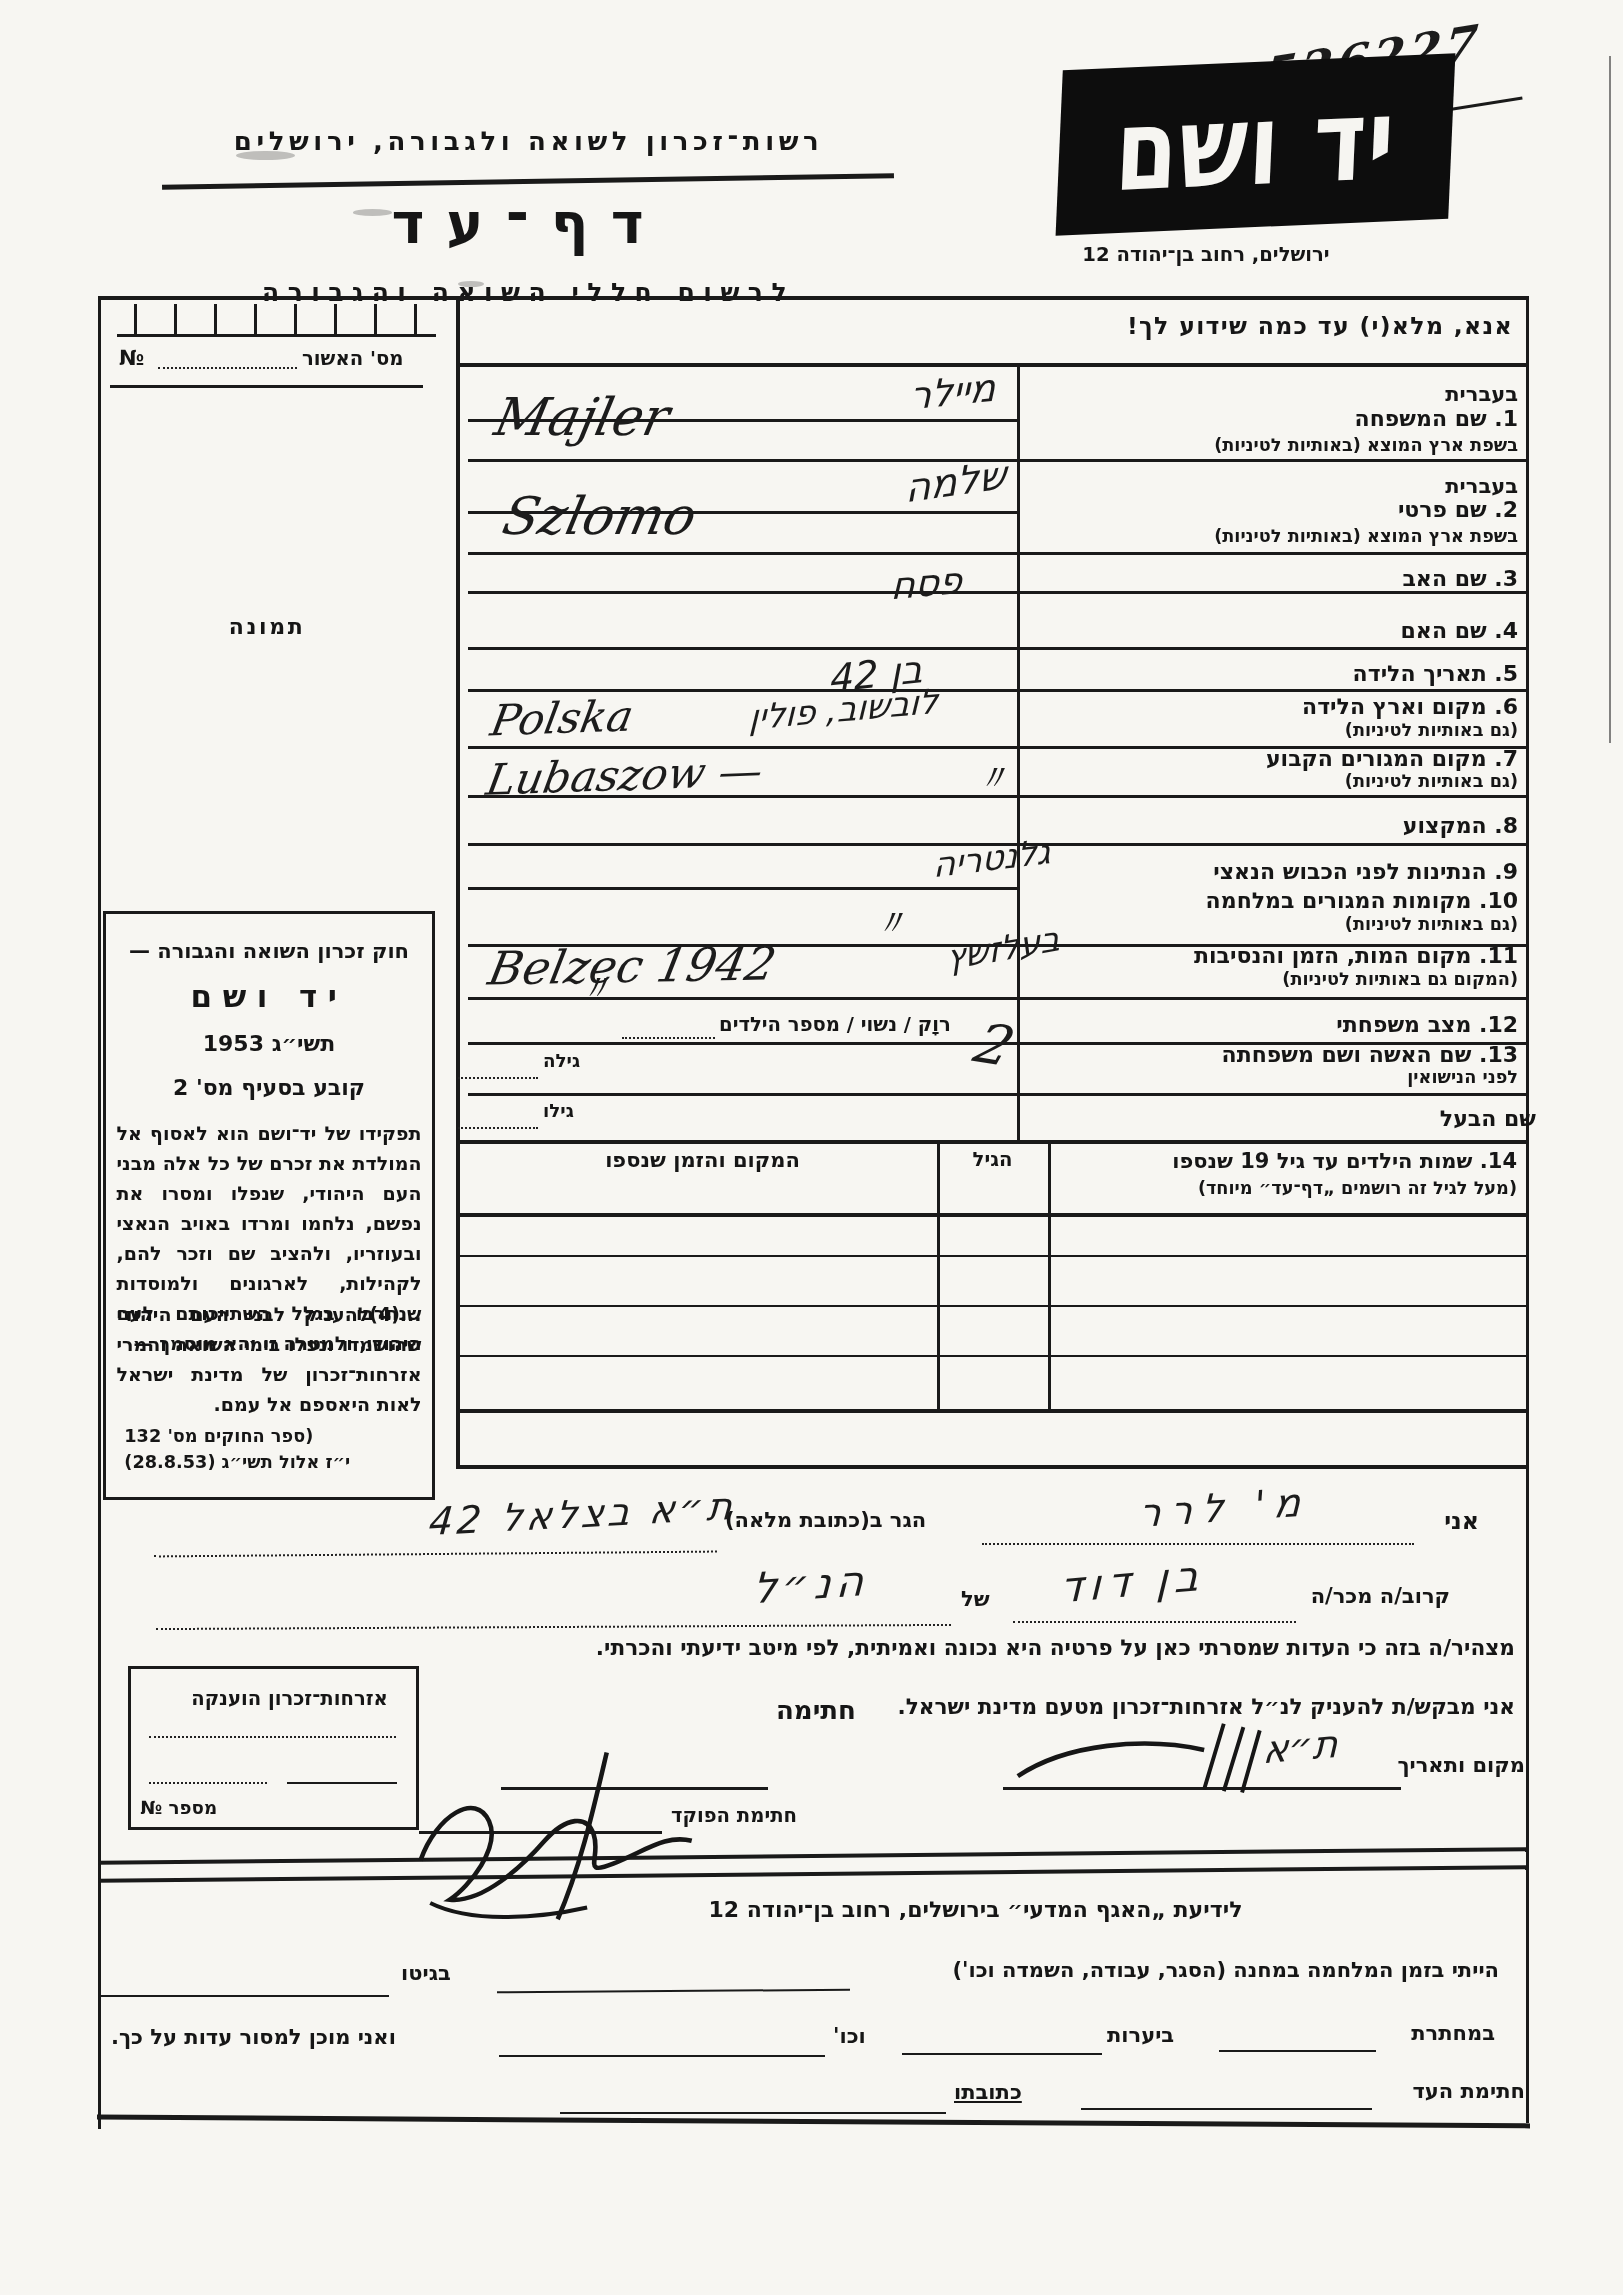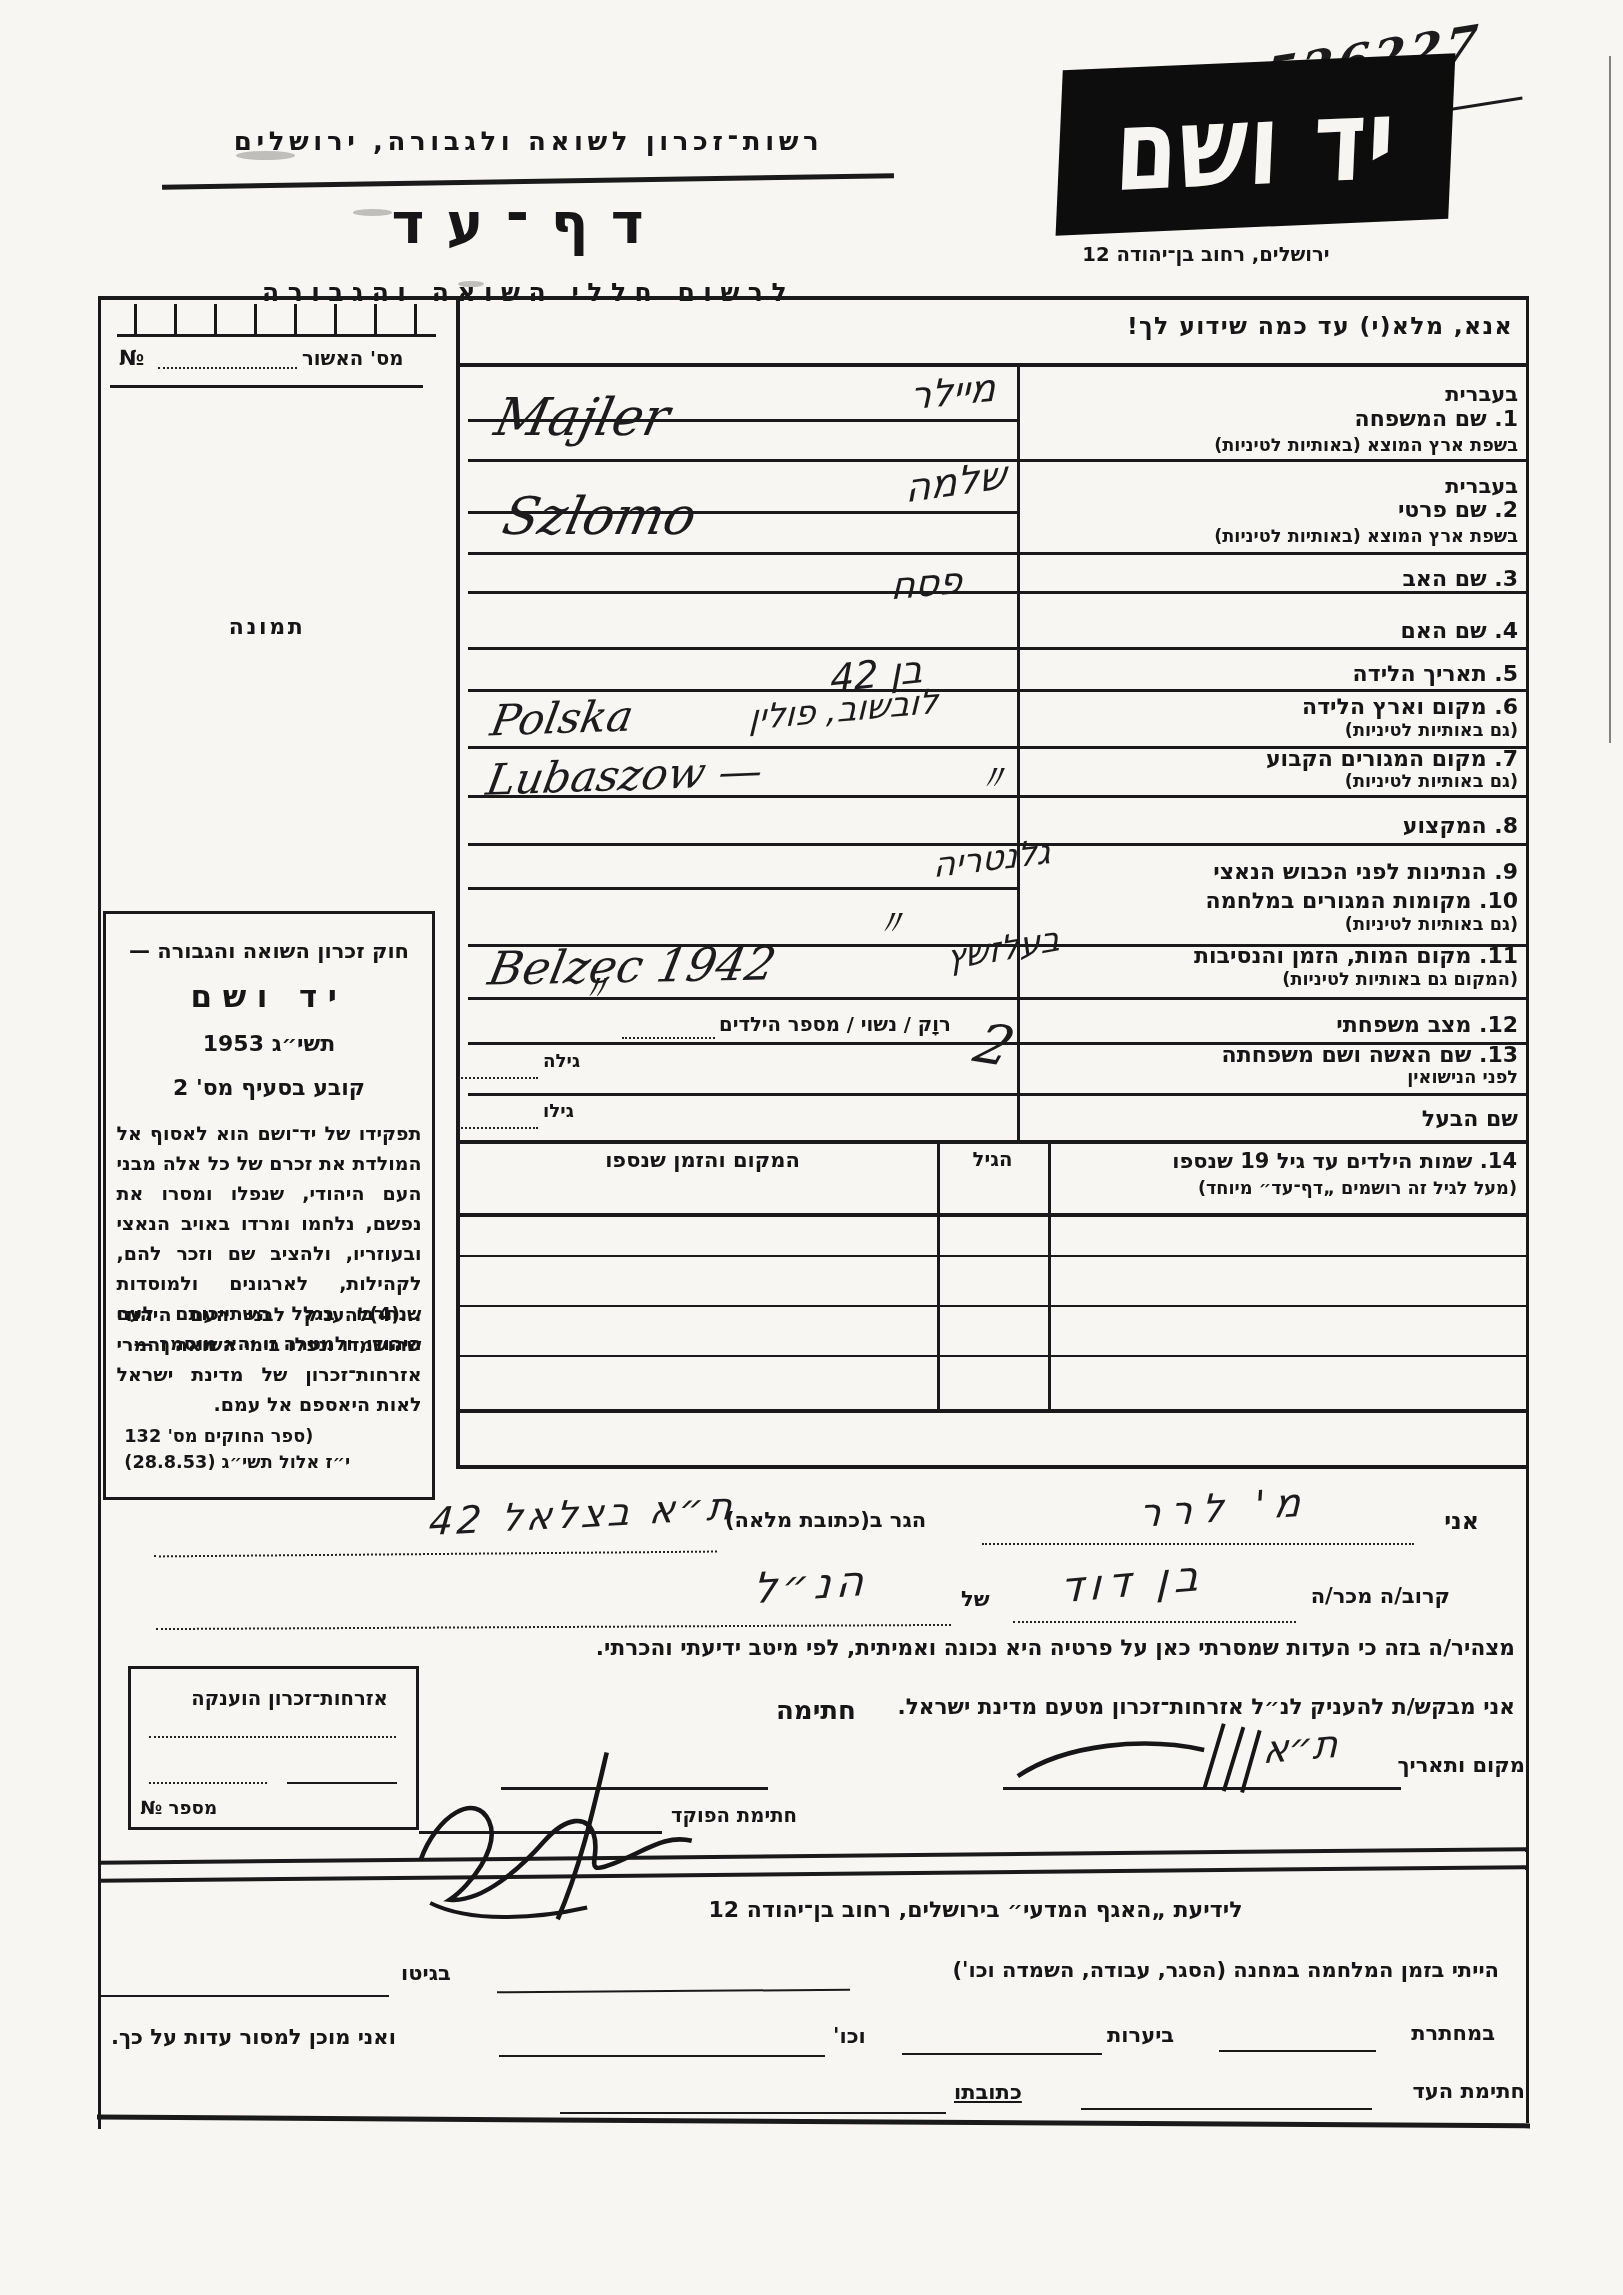--- a/index.html
+++ b/index.html
@@ -105,21 +105,21 @@
   <div class="t" dir="rtl" style="right:105px;top:771px;font-size:17.7px;">(גם באותיות לטיניות)</div>
   <div class="t" dir="rtl" style="right:105px;top:813px;font-size:22px;">8. המקצוע</div>
   <div class="t" dir="rtl" style="right:105px;top:859px;font-size:22px;">9. הנתינות לפני הכבוש הנאצי</div>
   <div class="t" dir="rtl" style="right:105px;top:888px;font-size:22px;">10. מקומות המגורים במלחמה</div>
   <div class="t" dir="rtl" style="right:105px;top:914px;font-size:17.7px;">(גם באותיות לטיניות)</div>
   <div class="t" dir="rtl" style="right:105px;top:943px;font-size:22px;">11. מקום המות, הזמן והנסיבות</div>
   <div class="t" dir="rtl" style="right:105px;top:969px;font-size:17.7px;">(המקום גם באותיות לטיניות)</div>
   <div class="t" dir="rtl" style="right:105px;top:1012px;font-size:22px;">12. מצב משפחתי</div>
   <div class="t" dir="rtl" style="right:105px;top:1042px;font-size:22px;">13. שם האשה ושם משפחתה</div>
   <div class="t" dir="rtl" style="right:105px;top:1067px;font-size:17.7px;">לפני הנישואין</div>
-  <div class="t" dir="rtl" style="right:105px;top:1106px;font-size:22px;">שם הבעל</div>
+  <div class="t" dir="rtl" style="right:87px;top:1106px;font-size:22px;">שם הבעל</div>
 
   <div class="ln" style="left:468px;top:459px;width:1058px;"></div>
   <div class="ln" style="left:468px;top:552px;width:1058px;"></div>
   <div class="ln" style="left:468px;top:591px;width:1058px;"></div>
   <div class="ln" style="left:468px;top:647px;width:1058px;"></div>
   <div class="ln" style="left:468px;top:689px;width:1058px;"></div>
   <div class="ln" style="left:468px;top:746px;width:1058px;"></div>
   <div class="ln" style="left:468px;top:795px;width:1058px;"></div>
   <div class="ln" style="left:468px;top:843px;width:1058px;"></div>
   <div class="ln" style="left:468px;top:944px;width:1058px;"></div>

